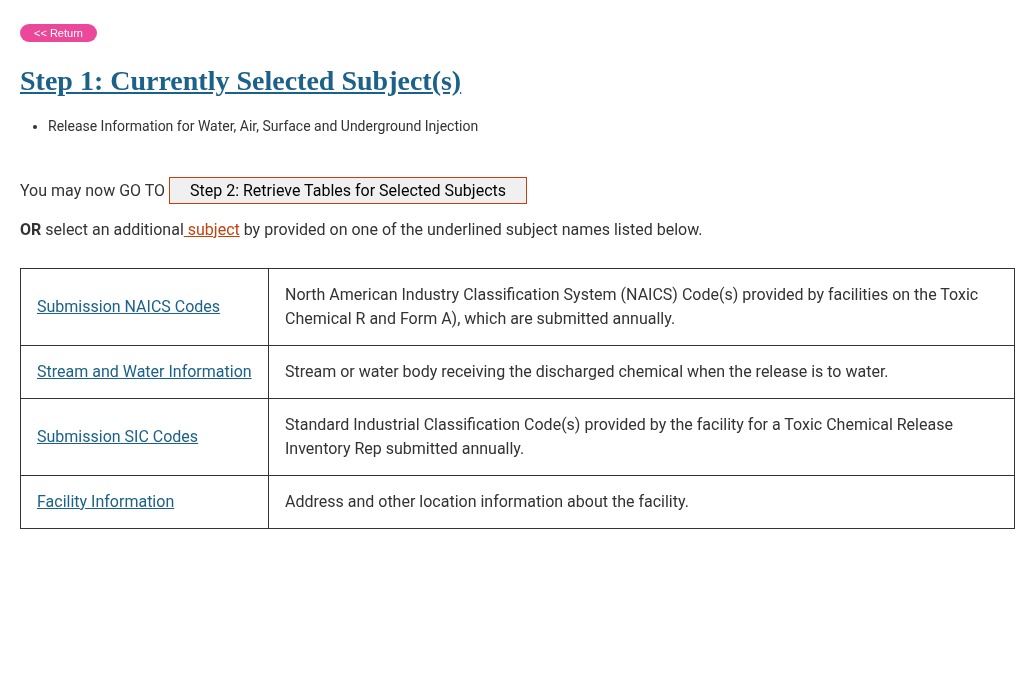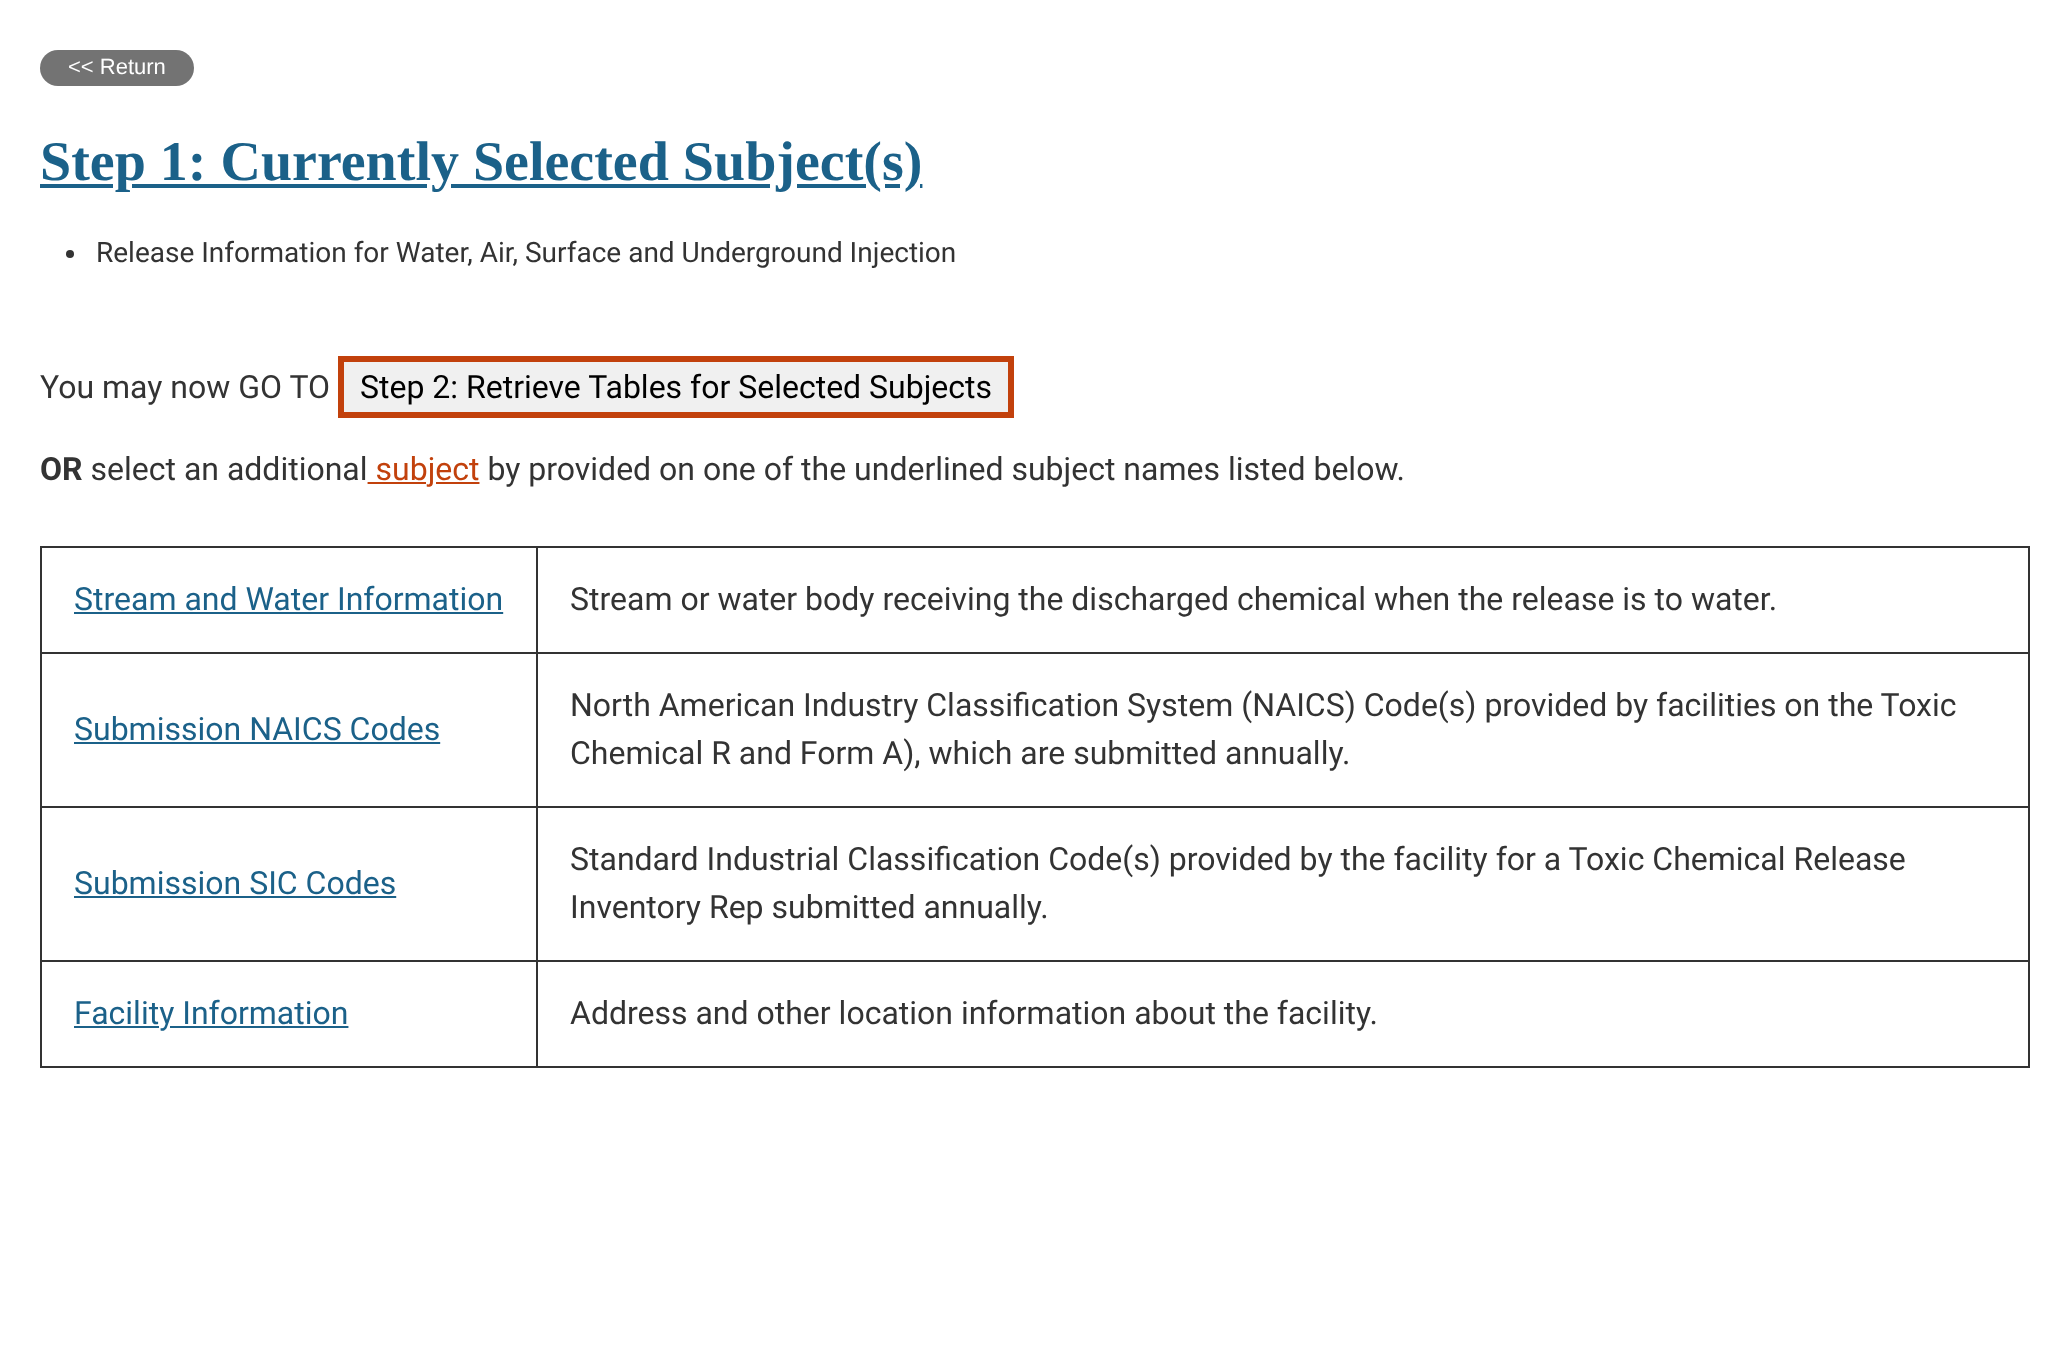--- a/index.html
+++ b/index.html
@@ -8,21 +8,21 @@
       padding: 0;
     }
     body {
       font-family: -apple-system, BlinkMacSystemFont, "Segoe UI", Roboto, "Helvetica Neue", Arial, sans-serif;
       color: #333;
       padding: 20px;
       font-size: 16px;
       line-height: 1.5;
     }
     .return-btn {
-      background-color: #737373;
+      background-color: #ec4899;
       color: #fff;
       border: none;
       border-radius: 12px;
       padding: 3px 14px;
       font-size: 11px;
       cursor: pointer;
       margin-bottom: 18px;
     }
     h1 {
       color: #1b6189;
@@ -42,22 +42,22 @@
     }
     .goto-line {
       margin-bottom: 14px;
       font-size: 16px;
     }
     .goto-line .bold {
       font-weight: normal;
     }
     .step2-btn {
       background-color: #f0f0f0;
-      border: 3px solid #c2410c;
-      padding: 3px 8px;
+      border: 1px solid #c2410c;
+      padding: 3px 20px;
       font-size: 16px;
       cursor: pointer;
       font-family: inherit;
     }
     .or-line {
       margin-bottom: 26px;
       font-size: 16px;
     }
     .or-line .or {
       font-weight: bold;
@@ -106,26 +106,26 @@
   <button class="step2-btn">Step 2: Retrieve Tables for Selected Subjects</button>
 </p>
 
 <p class="or-line">
   <span class="or">OR</span><span> select an additional</span><a href="#"> subject</a><span> by provided on one of the underlined subject names listed below.</span>
 </p>
 
 <table class="subjects">
   <tbody id="subjects-body">
   <tr>
+        <td class="subject-name"><a href="#">Submission NAICS Codes</a></td>
+        <td class="desc">North American Industry Classification System (NAICS) Code(s) provided by facilities on the Toxic Chemical R and Form A), which are submitted annually.</td>
+      </tr>
+      <tr>
         <td class="subject-name"><a href="#">Stream and Water Information</a></td>
         <td class="desc">Stream or water body receiving the discharged chemical when the release is to water.</td>
-      </tr>
-      <tr>
-        <td class="subject-name"><a href="#">Submission NAICS Codes</a></td>
-        <td class="desc">North American Industry Classification System (NAICS) Code(s) provided by facilities on the Toxic Chemical R and Form A), which are submitted annually.</td>
       </tr>
       <tr>
         <td class="subject-name"><a href="#">Submission SIC Codes</a></td>
         <td class="desc">Standard Industrial Classification Code(s) provided by the facility for a Toxic Chemical Release Inventory Rep submitted annually.</td>
       </tr>
       <tr>
         <td class="subject-name"><a href="#">Facility Information</a></td>
         <td class="desc">Address and other location information about the facility.</td>
       </tr>
     </tbody>

